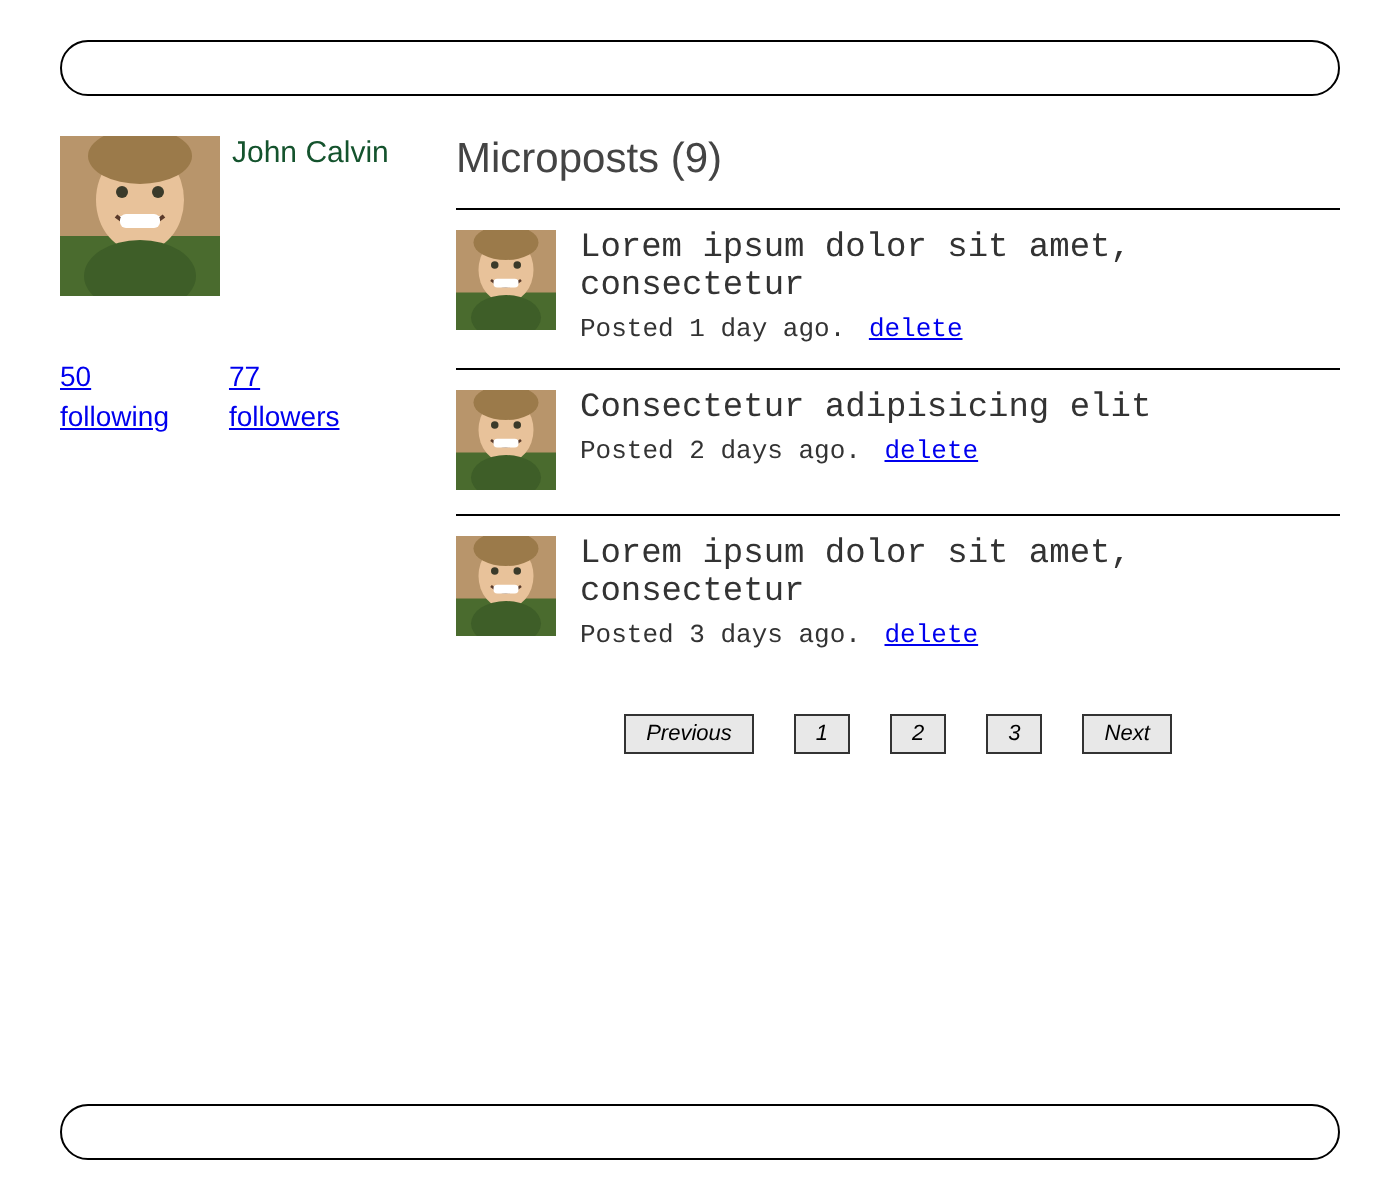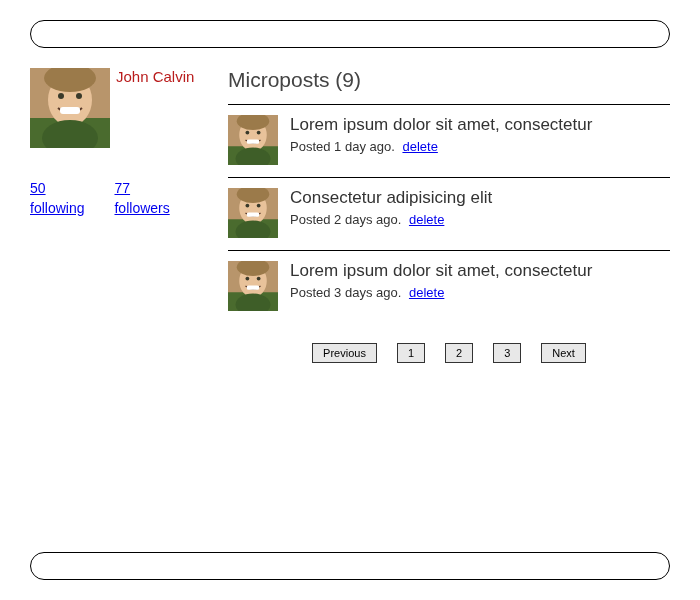--- a/index.html
+++ b/index.html
@@ -4,37 +4,37 @@
   <style>
     * { box-sizing: border-box; margin: 0; padding: 0; }
     body { font-family: Arial, sans-serif; width: 700px; height: 600px; background: #fff; padding: 20px 30px; }
     .top-bar, .bottom-bar {
       width: 100%; height: 28px; border: 1.5px solid #000; border-radius: 14px;
     }
     .bottom-bar { position: absolute; bottom: 20px; left: 30px; width: calc(700px - 60px); }
     .content { display: flex; margin-top: 20px; gap: 18px; }
     .sidebar { width: 180px; flex-shrink: 0; }
     .profile-top { display: flex; gap: 6px; }
-    .profile-name { font-size: 15px; color: #b91c1c; }
+    .profile-name { font-size: 15px; color: #14532d; }
     .avatar-large { width: 80px; height: 80px; display: block; }
     .stats { display: flex; gap: 30px; margin-top: 32px; }
     .stat { display: flex; flex-direction: column; gap: 4px; }
     .stat a { color: #0000EE; text-decoration: underline; font-size: 14px; }
     .main { flex: 1; }
     .microposts-title { font-size: 21px; color: #444; font-weight: normal; margin-bottom: 12px; }
     .post { display: flex; gap: 12px; padding: 10px 0 12px 0; border-top: 1.5px solid #000; }
     .avatar-small { width: 50px; height: 50px; display: block; }
-    .post-body { flex: 1; }
+    .post-body { flex: 1; font-family: Liberation Mono, monospace; }
     .post-text { font-size: 17px; color: #333; margin-bottom: 4px; }
     .post-meta { font-size: 13px; color: #333; }
     .post-meta a { color: #0000EE; text-decoration: underline; margin-left: 4px; }
     .pagination { display: flex; gap: 20px; justify-content: center; margin-top: 20px; }
     .page-btn {
       border: 1.5px solid #333; background: #e8e8e8; font-size: 11px;
-      padding: 3px 10px; cursor: pointer; font-family: Arial, sans-serif;
+      padding: 3px 10px; cursor: pointer; font-family: Arial, sans-serif; font-style: italic;
     }
   </style>
 </head>
 <body>
 
 <div class="top-bar"></div>
 
 <div class="content">
 
   <div class="sidebar">

